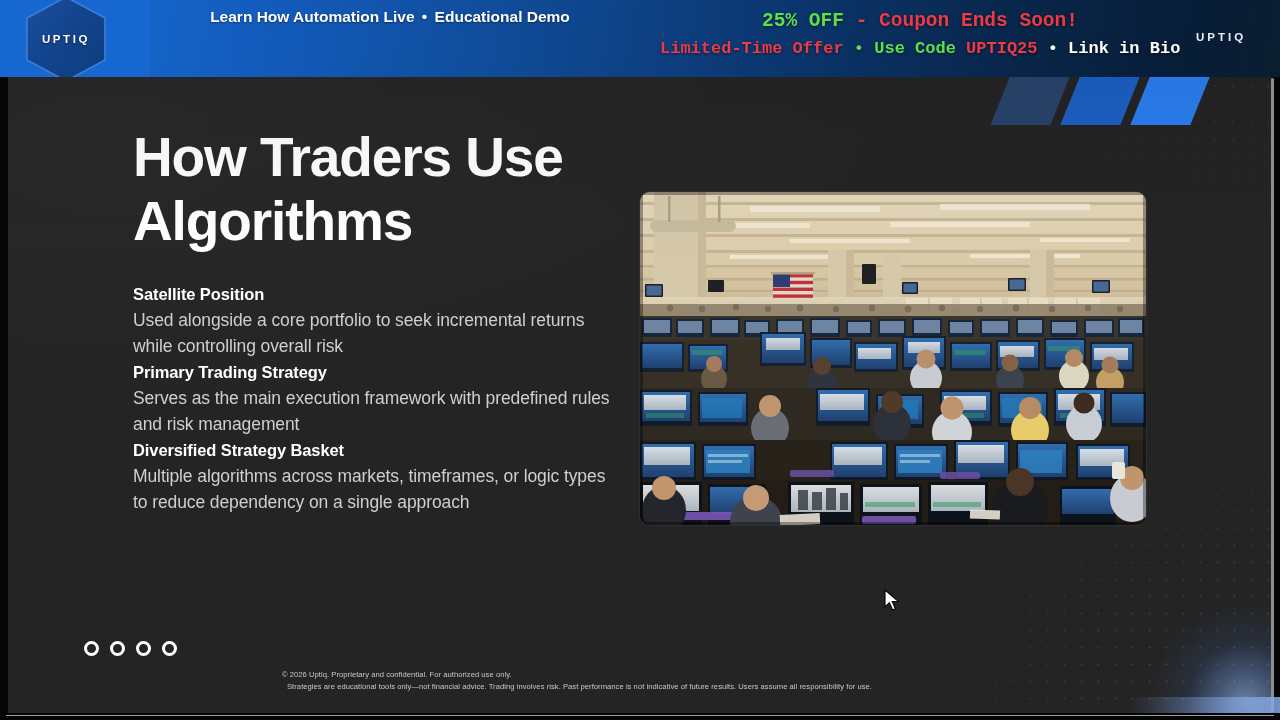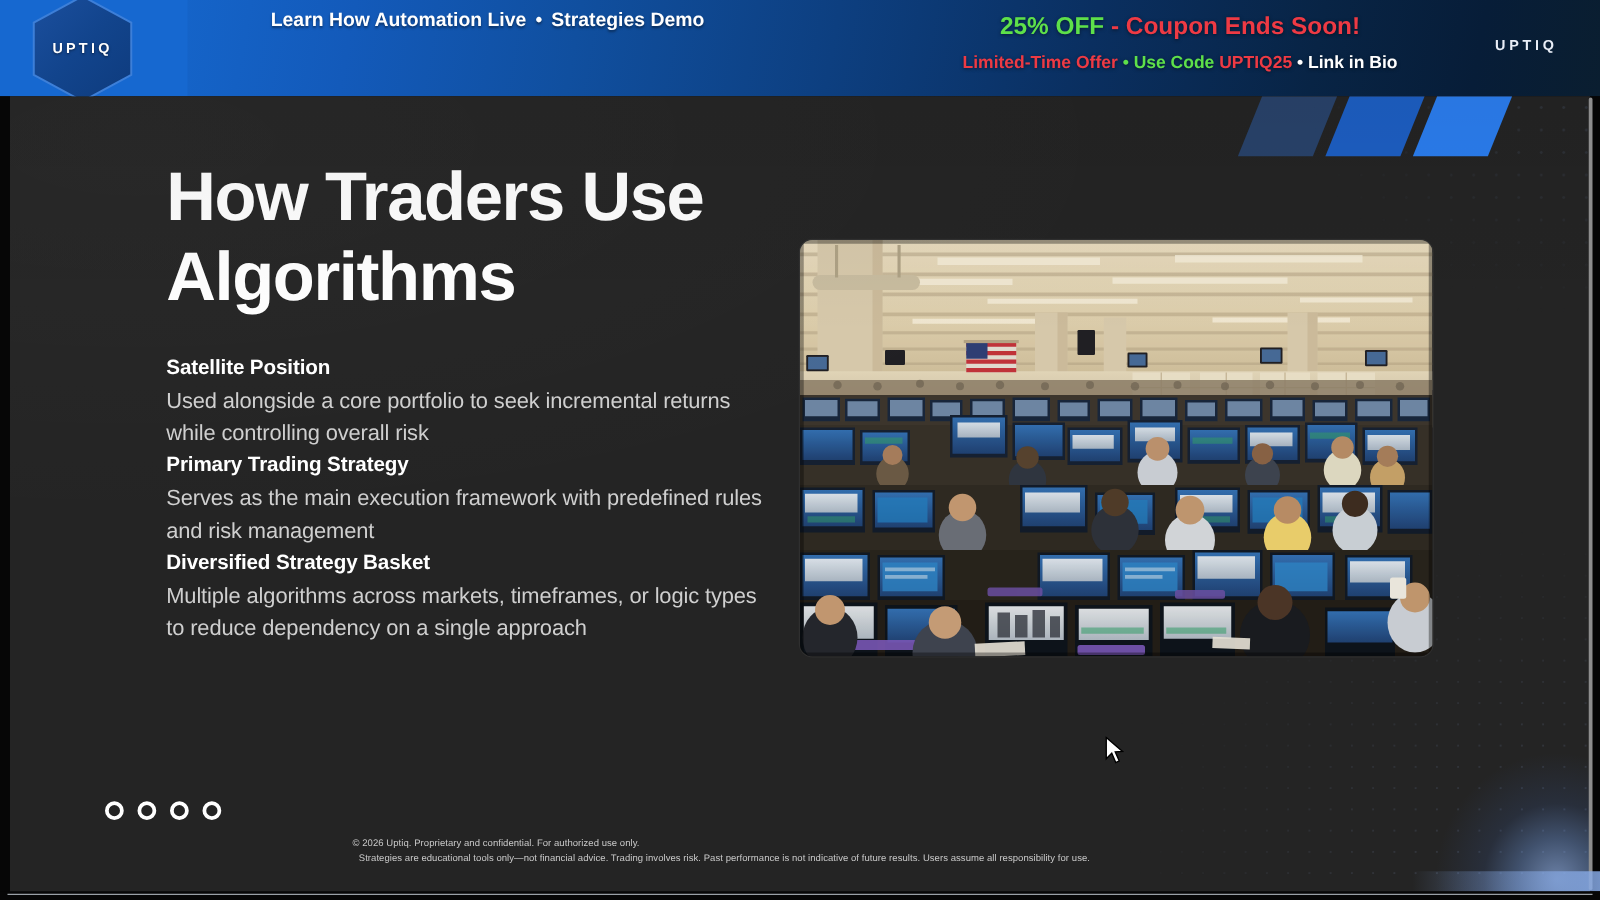--- a/index.html
+++ b/index.html
@@ -59,29 +59,29 @@
   }
   #banner-title .live { color:#f0323c; }
   #banner-sub {
     font-size:15.5px; font-weight:700; color:#ffffff;
     line-height:22px; white-space:nowrap;
     text-shadow:0 1px 2px rgba(0,0,0,.45);
   }
   #banner-sub .dotsep { display:inline-block; padding:0 3px; }
 
   #banner-promo-block {
-    position:absolute; left:684px; top:6px; width:520px;
-    text-align:center; z-index:3;
+    position:absolute; left:660px; top:6px; width:520px;
+    text-align:center; z-index:3;font-family:Liberation Mono, monospace;
   }
   #promo-line1 {
     font-size:19.5px; font-weight:700; line-height:30px; white-space:nowrap;
     text-shadow:0 1px 3px rgba(0,0,0,.5);
   }
   #promo-line2 {
-    font-size:14px; font-weight:700; line-height:26px; white-space:nowrap;
+    font-size:17px; font-weight:700; line-height:26px; white-space:nowrap;
     text-shadow:0 1px 3px rgba(0,0,0,.5);
   }
   .c-green { color:#5ee04a; }
   .c-red   { color:#ee3a44; }
   .c-white { color:#ffffff; }
 
   #banner-brand-right {
     position:absolute; left:1196px; top:31px;
     font-size:11.5px; font-weight:700; color:#e9eef7;
     letter-spacing:3.0px; z-index:3;
@@ -239,21 +239,21 @@
         </defs>
         <polygon points="44,1 83,22 83,64 44,85 5,64 5,22" fill="url(#hexg)" stroke="#3d7fd8" stroke-width="1.6"></polygon>
       </svg>
       <div id="hex-text">UPTIQ</div>
     </div>
 
     <div id="banner-title-block">
       <div id="banner-sub">
         <span>Learn How Automation Live</span>
         <span class="dotsep">•</span>
-        <span>Strategies Demo</span>
+        <span>Educational Demo</span>
       </div>
     </div>
 
     <div id="banner-promo-block">
       <div id="promo-line1">
         <span class="c-green">25% OFF</span>
         <span class="c-red">-</span>
         <span class="c-red">Coupon Ends Soon!</span>
       </div>
       <div id="promo-line2">

